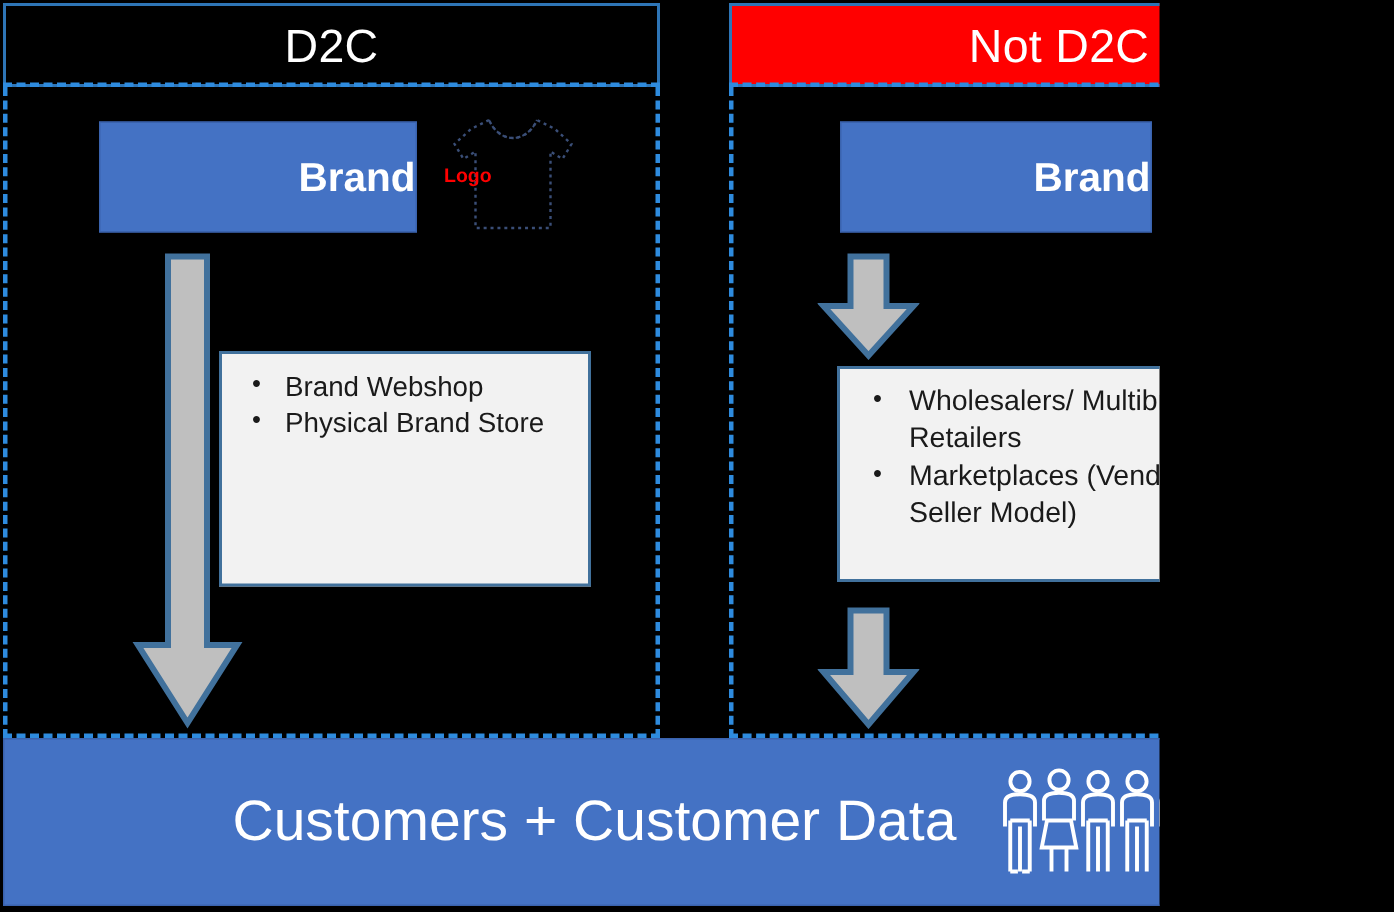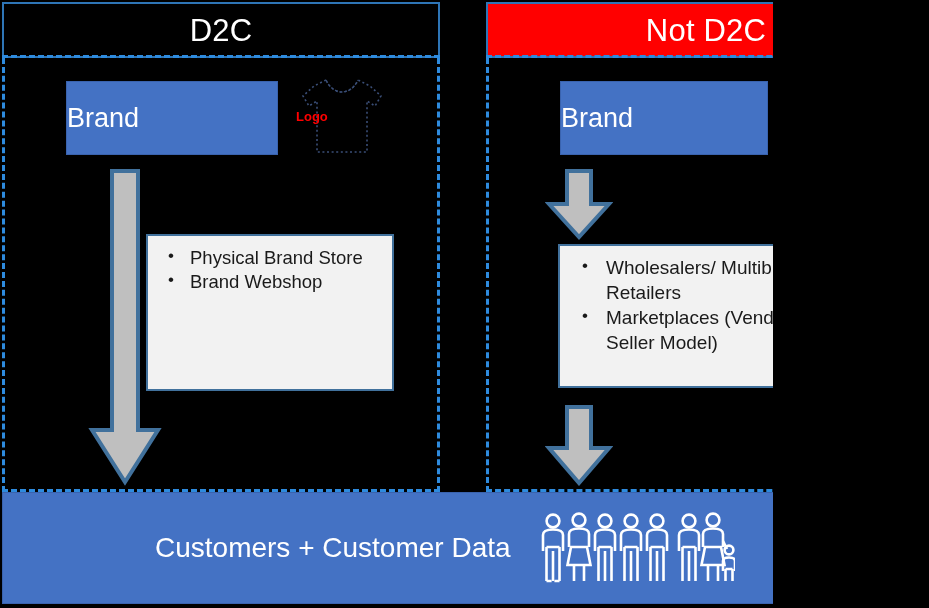--- a/index.html
+++ b/index.html
@@ -80,21 +80,22 @@
   }
 
   
   .brand-box {
     position: absolute;
     box-sizing: border-box;
     background: #4472C4;
     border: 1px solid #3A63AE;
     display: flex;
     align-items: center;
-    justify-content: flex-start;
+    justify-content: flex-end;
+    font-weight: bold;
   }
   .brand-box .brand-text {
     color: #FFFFFF;
     font-size: 27px;
     line-height: 1;
   }
   #brand-left  { left: 66px;  top: 81px; width: 212px; height: 74px; }
   #brand-right { left: 560px; top: 81px; width: 208px; height: 74px; }
 
   
@@ -174,21 +175,21 @@
     width: 924px;
     height: 112px;
     box-sizing: border-box;
     background: #4472C4;
     border: 1px solid #3A63AE;
     display: flex;
     align-items: center;
   }
   #customers-label {
     color: #FFFFFF;
-    font-size: 28px;
+    font-size: 38px;
     line-height: 1;
     margin-left: 152px;
     white-space: nowrap;
   }
   #people-icon {
     margin-left: 28px;
     width: 196px;
     height: 74px;
   }
   #people-icon svg { display: block; width: 100%; height: 100%; }
@@ -248,22 +249,22 @@
   </div>
 
   <div id="arrow-right-bot" class="arrow">
     <svg viewBox="0 0 68 82" preserveAspectRatio="none" xmlns="http://www.w3.org/2000/svg">
       <path d="M22 3 L46 3 L46 44 L64 44 L34 79 L4 44 L22 44 Z" fill="#BFBFBF" stroke="#41719C" stroke-width="4"></path>
     </svg>
   </div>
 
   <div id="bullets-left" class="bullet-box">
     <ul class="bullet-list">
+      <li>Brand Webshop</li>
       <li>Physical Brand Store</li>
-      <li>Brand Webshop</li>
     </ul>
   </div>
 
   <div id="bullets-right" class="bullet-box">
     <ul class="bullet-list">
       <li>Wholesalers/ Multibrand Retailers</li>
       <li>Marketplaces (Vendor Model/ Seller Model)</li>
     </ul>
   </div>
 

